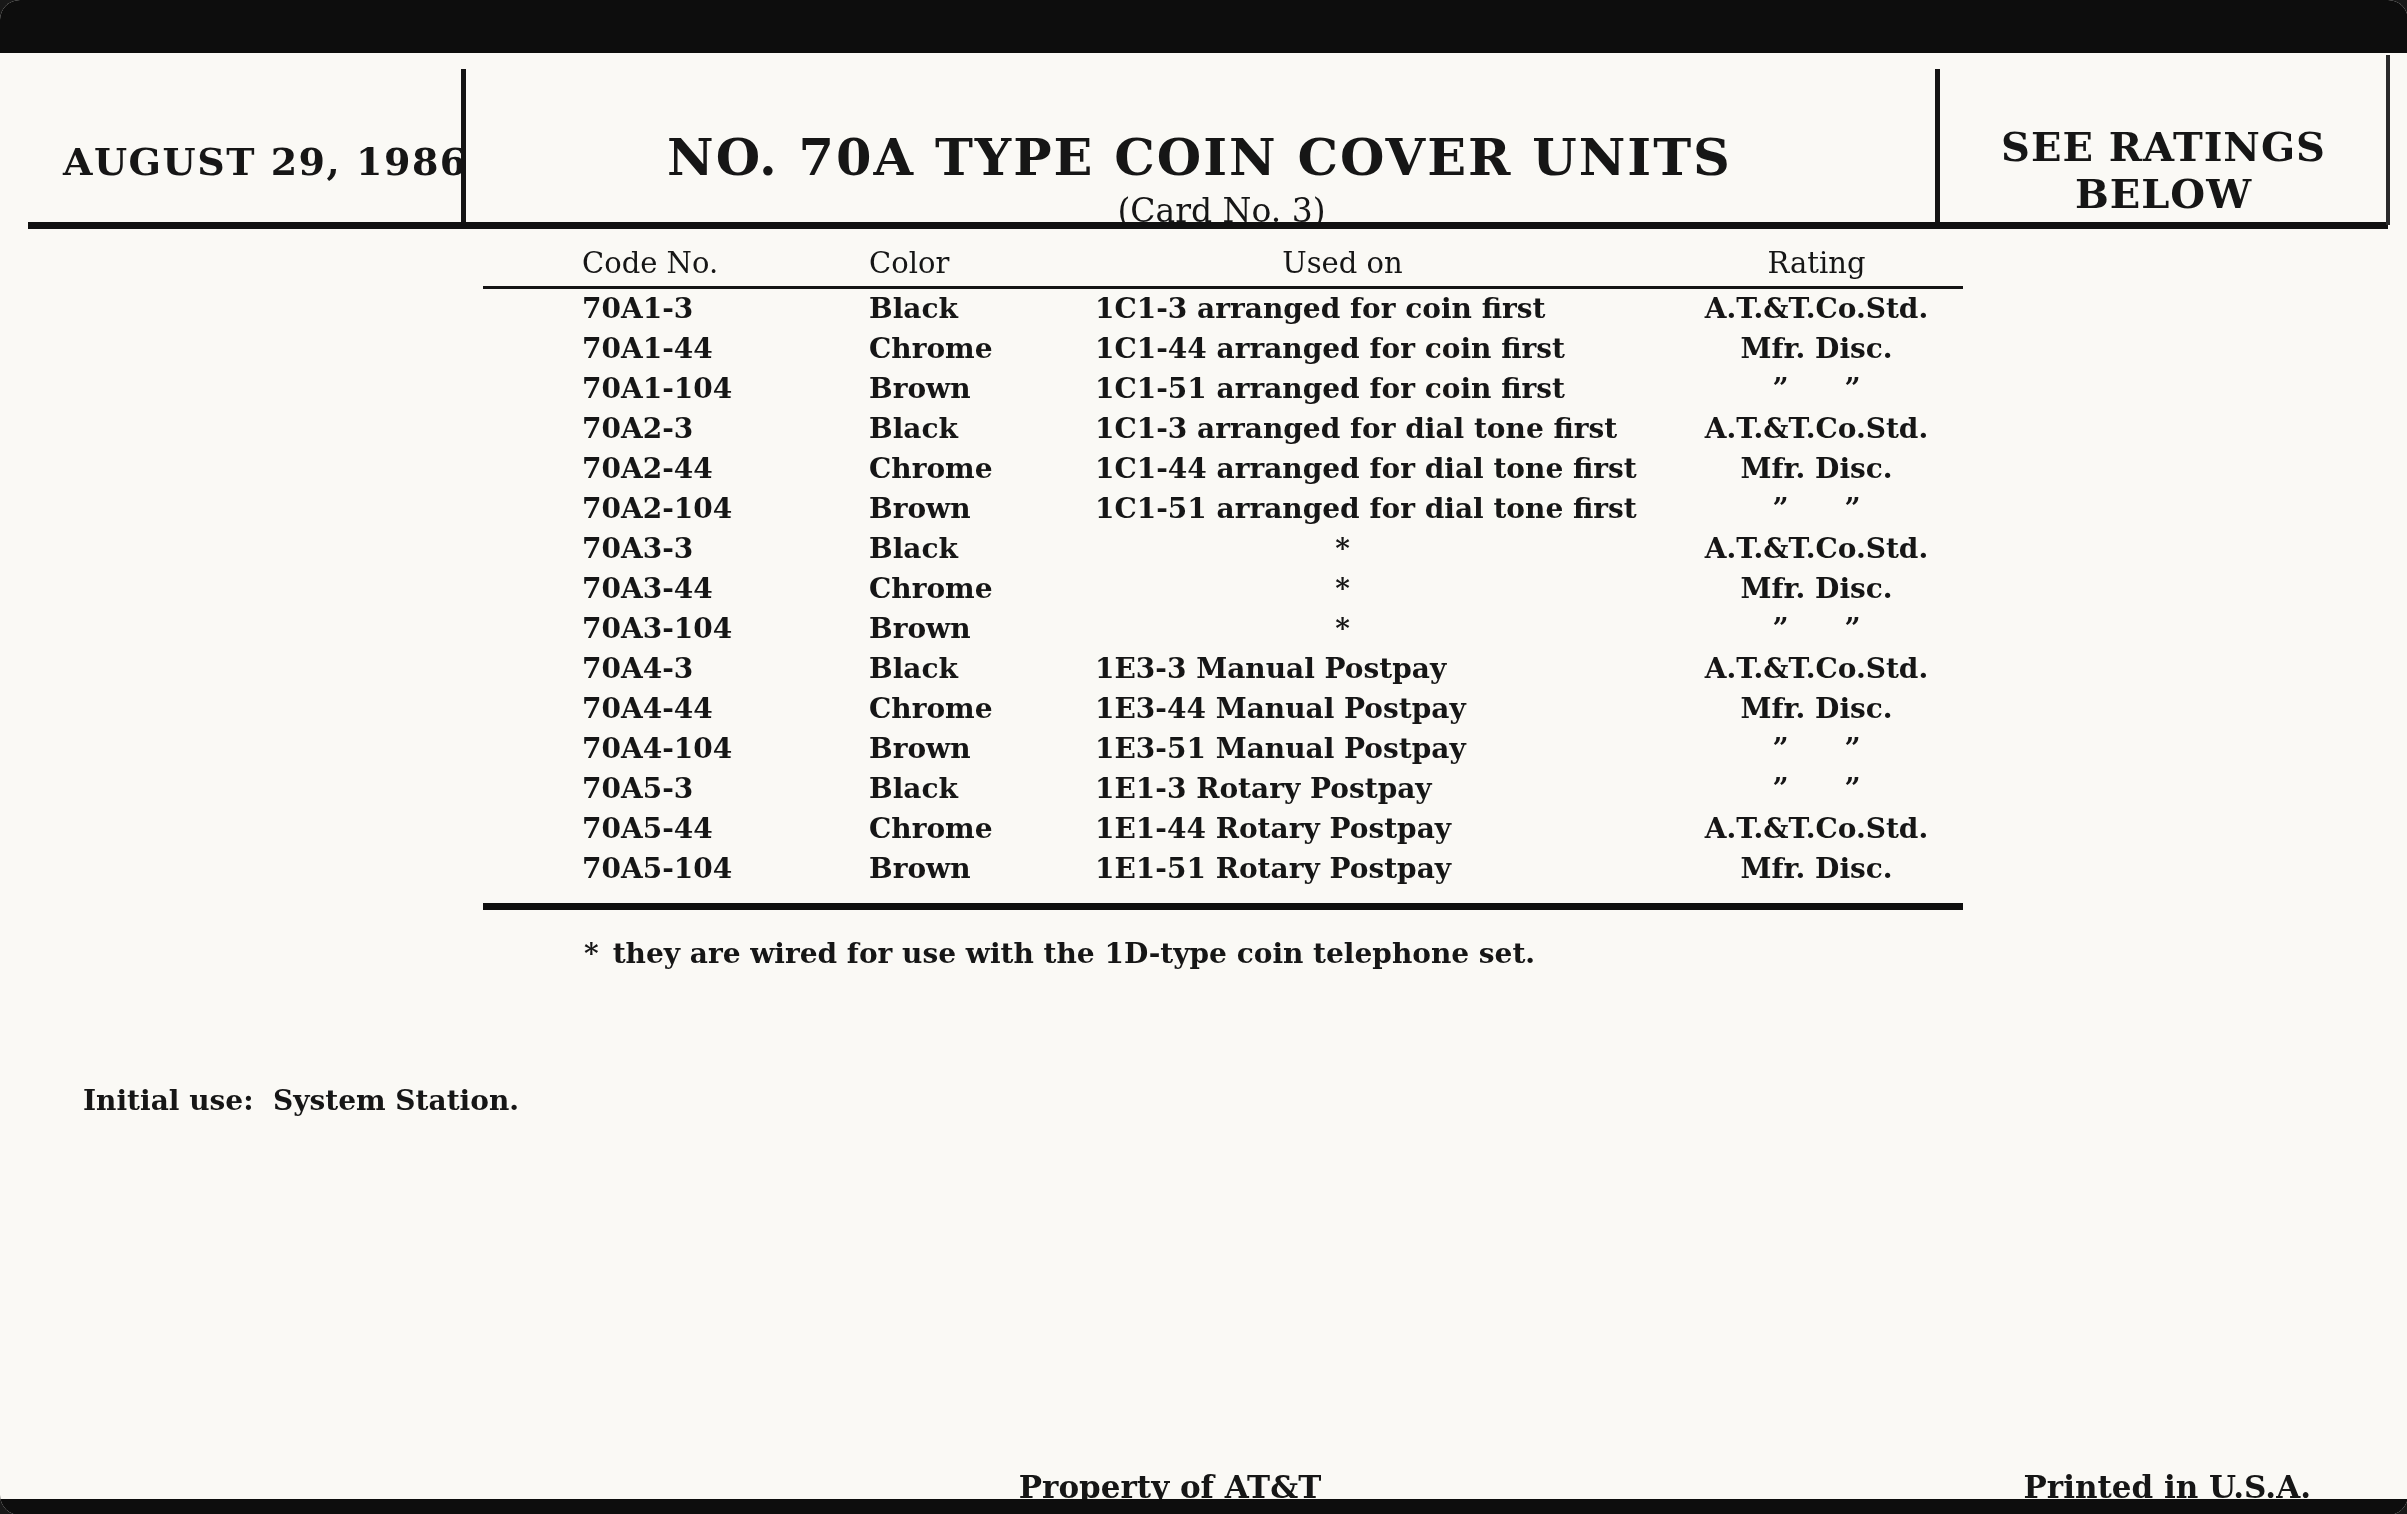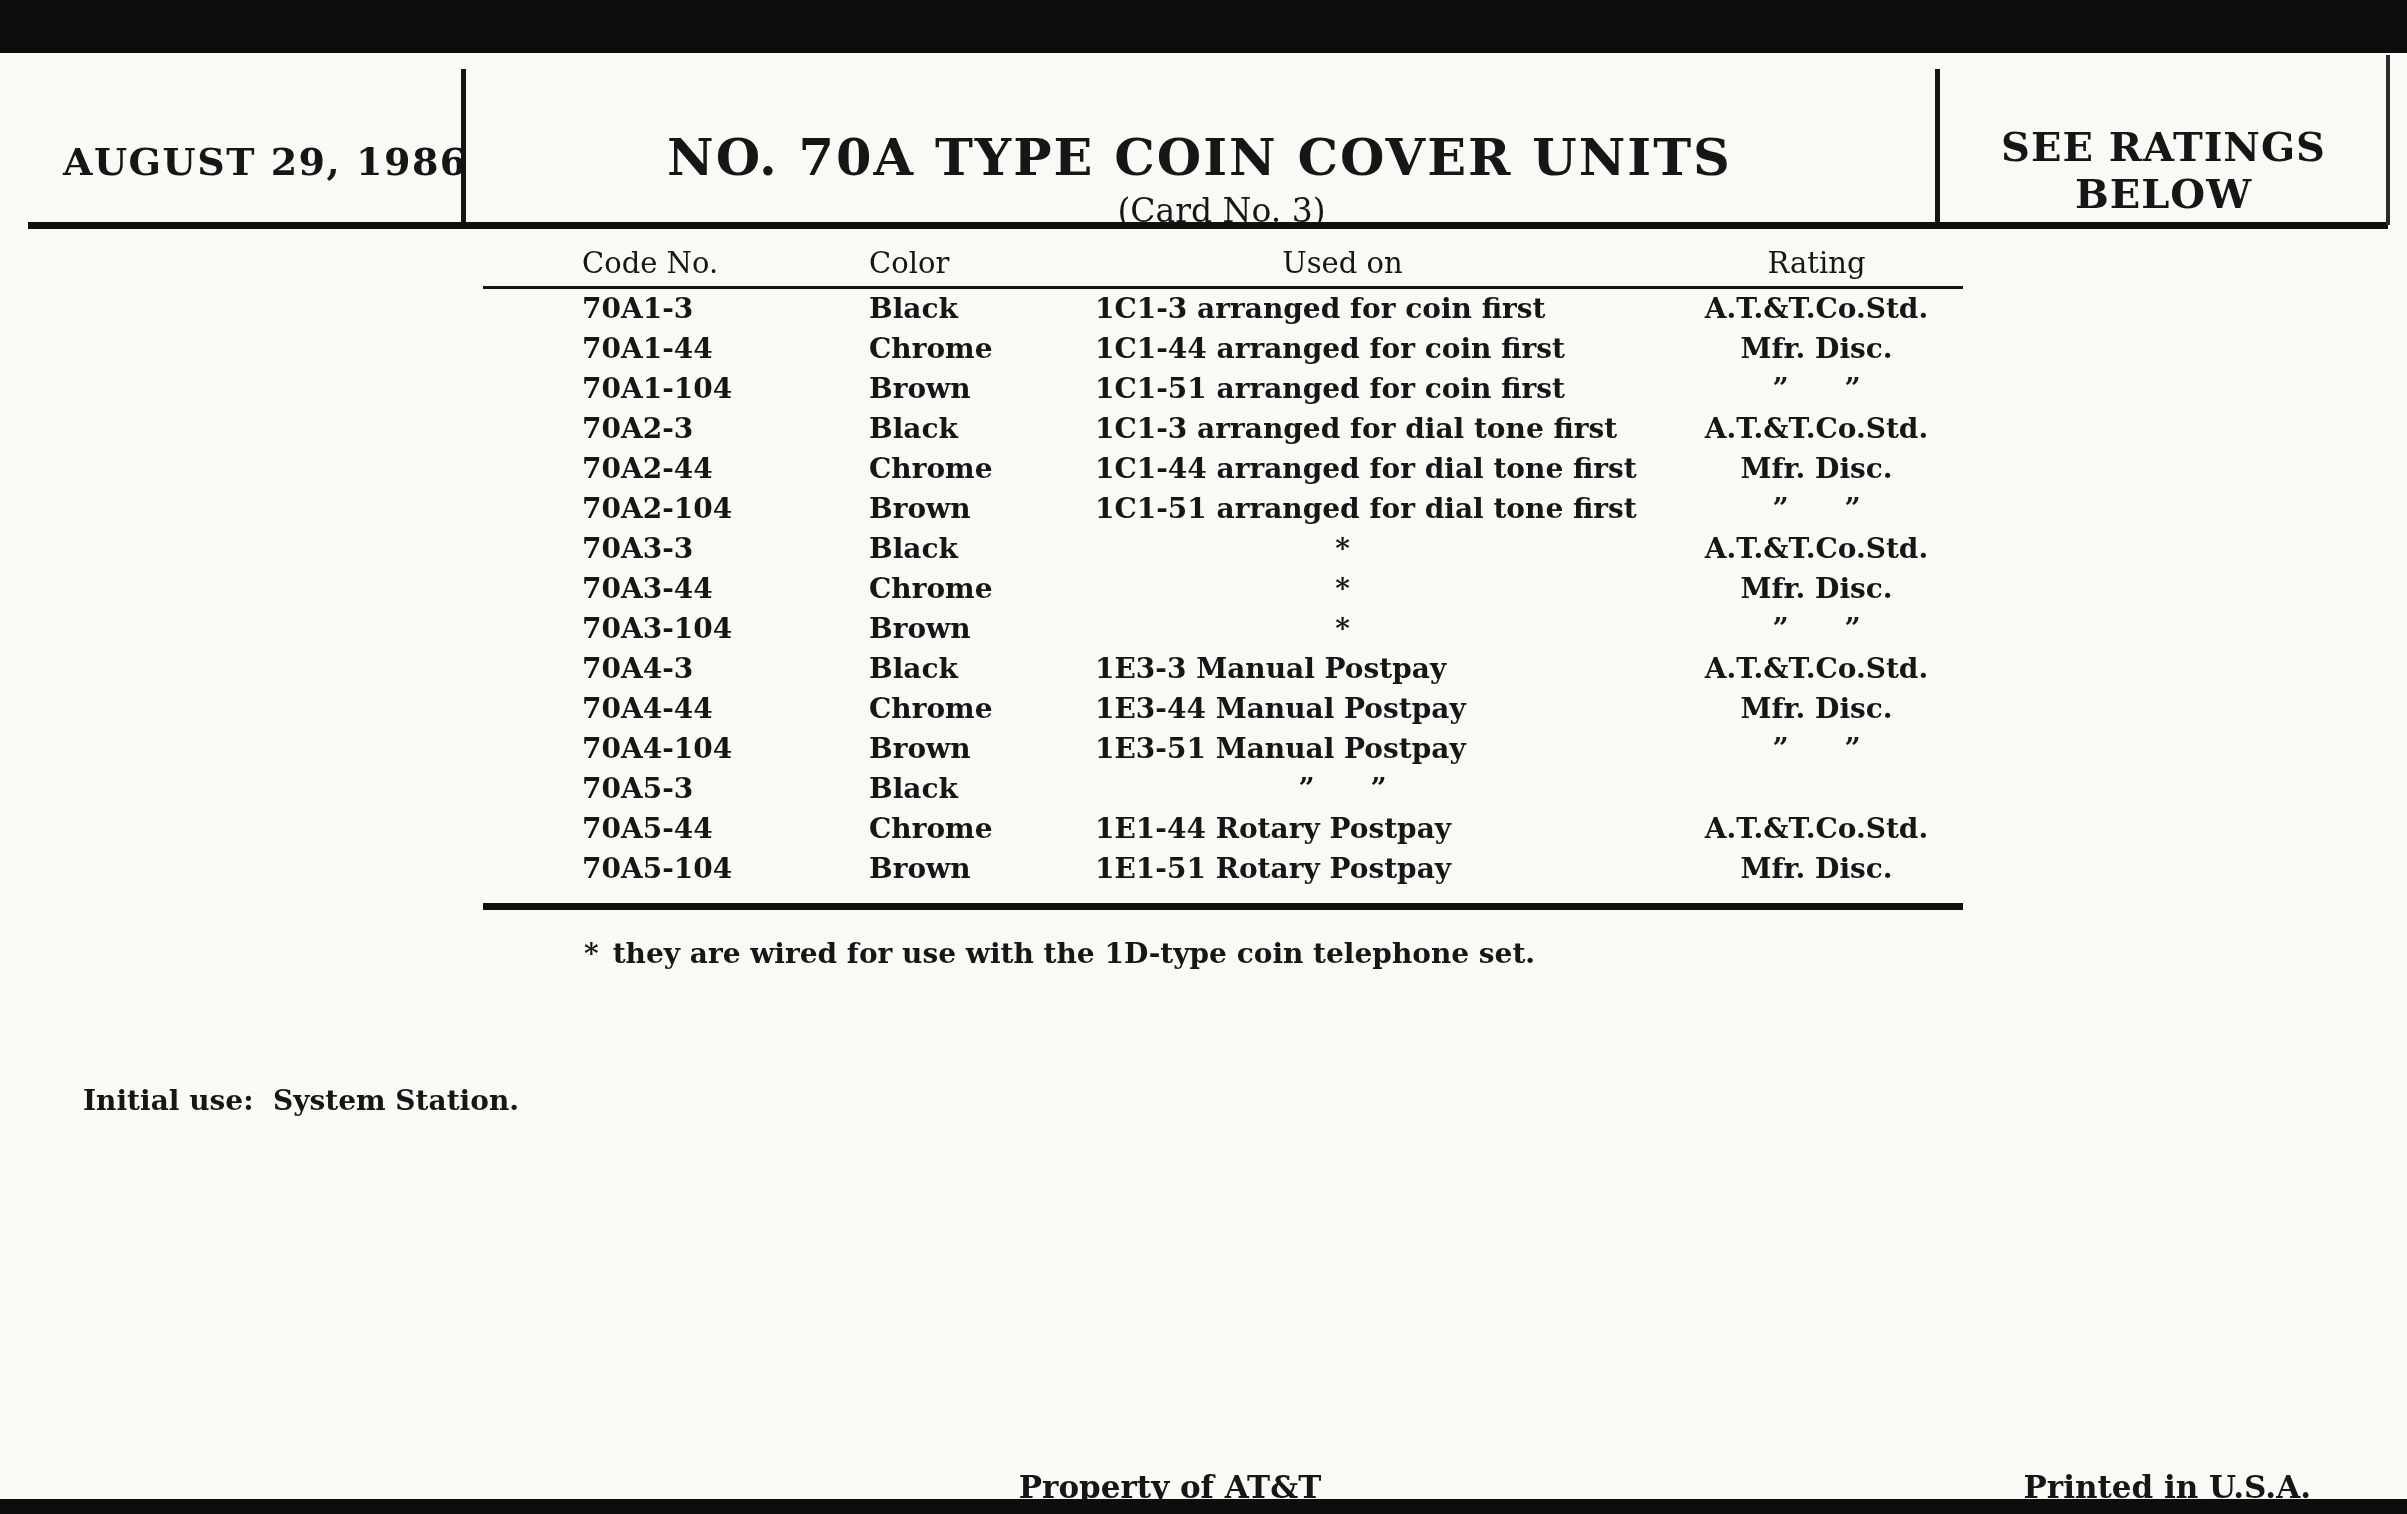--- a/index.html
+++ b/index.html
@@ -3,20 +3,21 @@
 <meta charset="utf-8">
 <style>
   html, body { margin:0; padding:0; background:#181818; }
   .page {
     position:relative;
     width:2408px; height:1515px;
     background:#faf9f5;
     font-family:"DejaVu Serif", "Liberation Serif", serif;
     color:#161616;
     overflow:hidden;
+    border-radius:20px;
   }
 
   
   .band { position:absolute; left:0; width:100%; background:#0d0d0d; }
   .band.top { top:0; height:53px; }
   .band.bottom { bottom:0; height:16px; }
 
   
   .date {
     position:absolute; left:63px; top:139px;
@@ -176,20 +177,21 @@
         </div>
         <div class="trow">
           <div class="cell code">70A4-104</div>
           <div class="cell color">Brown</div>
           <div class="cell used">1E3-51 Manual Postpay</div>
           <div class="cell rating">”  ”</div>
         </div>
         <div class="trow">
           <div class="cell code">70A5-3</div>
           <div class="cell color">Black</div>
+          <div class="cell used">1E1-3 Rotary Postpay</div>
           <div class="cell rating">”  ”</div>
         </div>
         <div class="trow">
           <div class="cell code">70A5-44</div>
           <div class="cell color">Chrome</div>
           <div class="cell used">1E1-44 Rotary Postpay</div>
           <div class="cell rating">A.T.&amp;T.Co.Std.</div>
         </div>
         <div class="trow">
           <div class="cell code">70A5-104</div>

